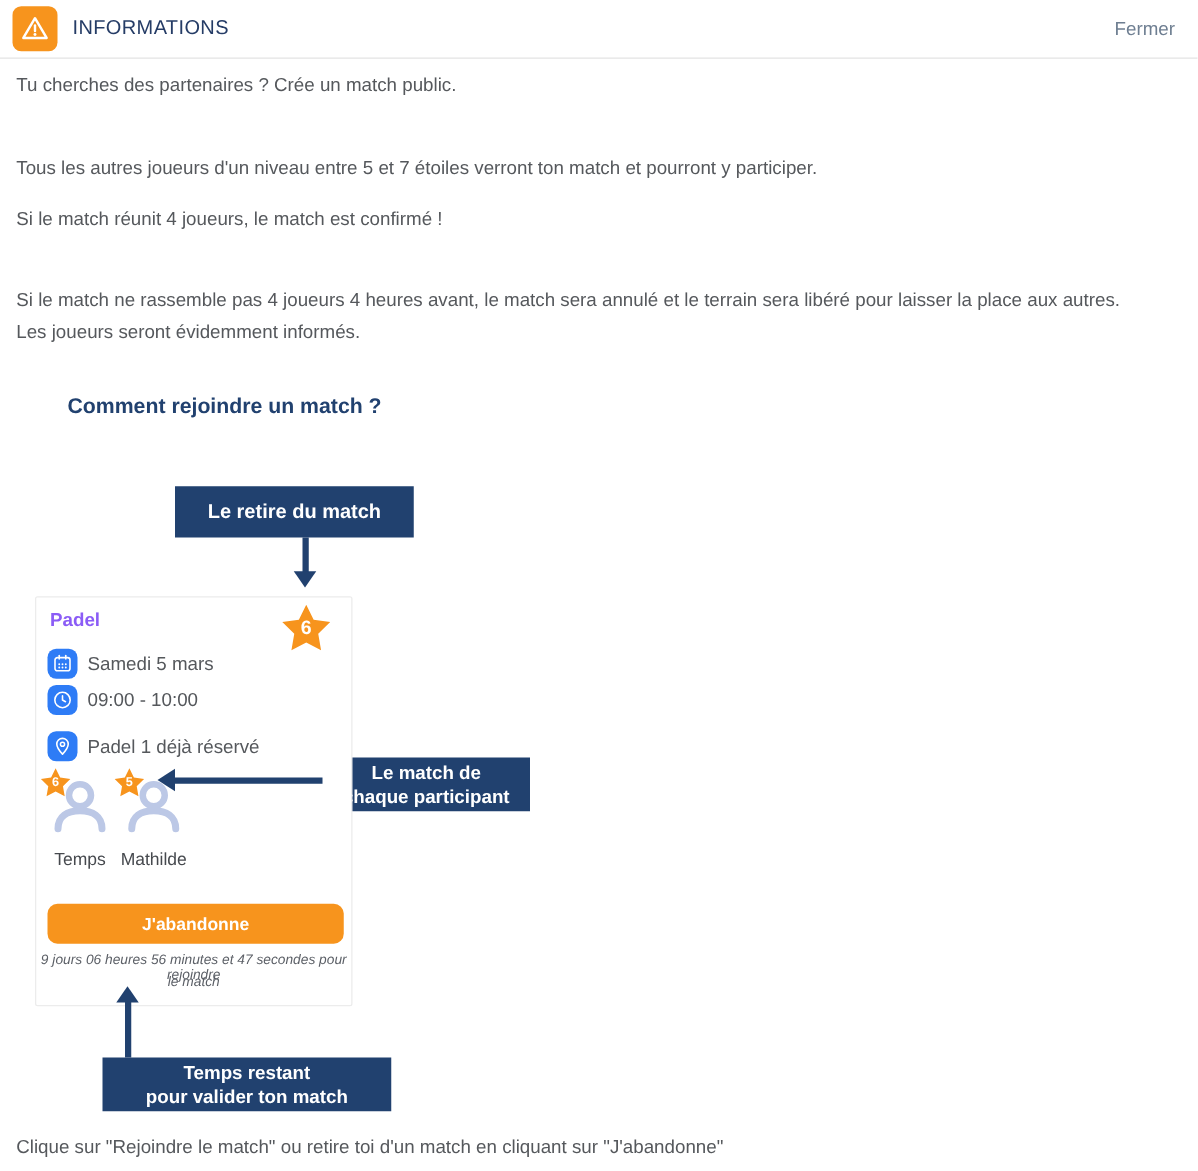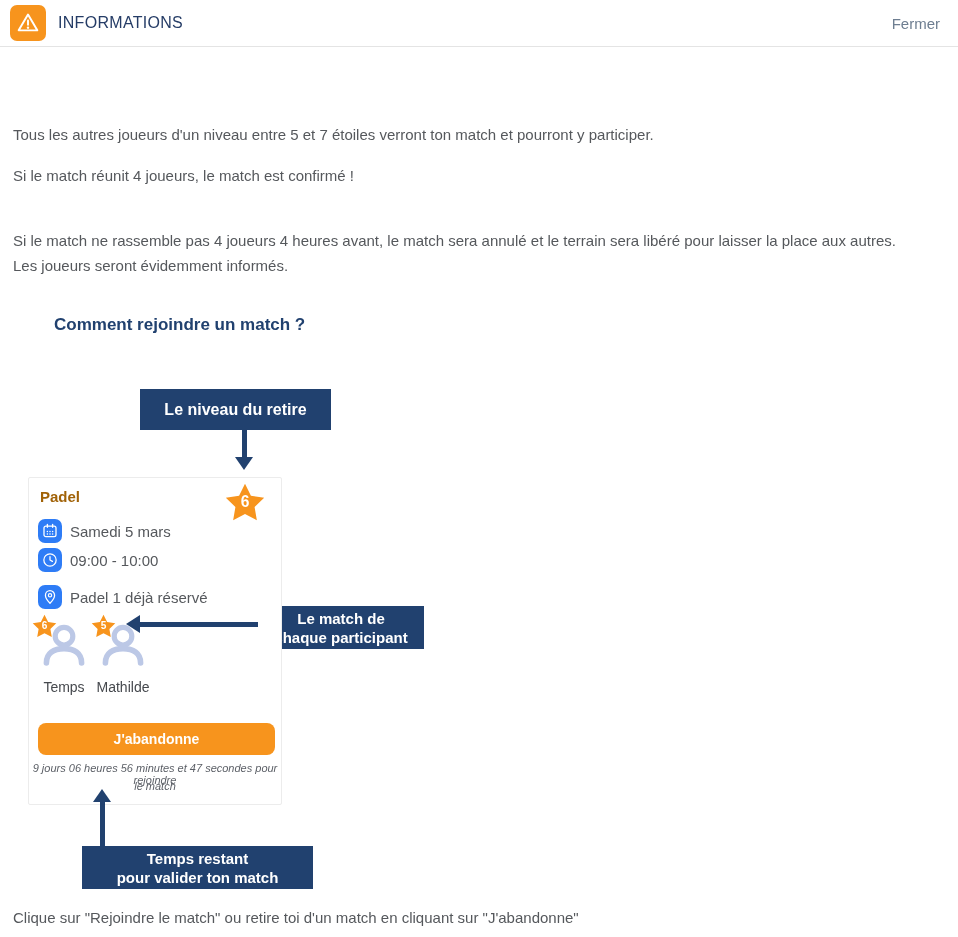--- a/index.html
+++ b/index.html
@@ -64,21 +64,21 @@
     border-left:9px solid transparent;border-right:9px solid transparent;
     border-bottom:13px solid var(--navy);}
   .head-left{position:absolute;width:0;height:0;
     border-top:9px solid transparent;border-bottom:9px solid transparent;
     border-right:14px solid var(--navy);}
   
   .match-card{
     position:absolute;left:28px;top:477px;width:254px;height:328px;
     background:#fff;border:1px solid #ececec;border-radius:2px;z-index:1;
   }
-  .card-sport{position:absolute;left:40px;top:488px;font-size:15px;font-weight:bold;color:#a16207;z-index:2;}
+  .card-sport{position:absolute;left:40px;top:488px;font-size:15px;font-weight:bold;color:#8b5cf6;z-index:2;}
   .big-star{position:absolute;left:223px;top:481px;width:44px;height:44px;z-index:2;}
   .info-row{position:absolute;left:38px;display:flex;align-items:center;z-index:2;}
   .info-row .sq{
     width:24px;height:24px;border-radius:7px;background:var(--icon-blue);
     display:flex;align-items:center;justify-content:center;flex:0 0 auto;
   }
   .info-row .txt{margin-left:8px;font-size:15px;color:var(--text-gray);}
   .row-date{top:519px;} .row-time{top:548px;} .row-court{top:585px;}
   .avatar{position:absolute;width:52px;height:48px;z-index:2;}
   .avatar-1{left:38px;top:621px;} .avatar-2{left:97px;top:621px;}
@@ -107,36 +107,37 @@
       <path d="M12 4.2 L20.6 18.8 H3.4 Z" fill="none" stroke="#fff" stroke-width="1.8" stroke-linejoin="round"></path>
       <line x1="12" y1="9.6" x2="12" y2="13.6" stroke="#fff" stroke-width="1.8" stroke-linecap="round"></line>
       <circle cx="12" cy="16.3" r="1.1" fill="#fff"></circle>
     </svg>
   </span>
   <span class="header-title">INFORMATIONS</span>
   <span class="close-link">Fermer</span>
 </div>
 
 <div class="para" style="top:56px">
+  <div>Tu cherches des partenaires ? Crée un match public.</div>
 </div>
 <div class="para" style="top:122px">
   <div>Tous les autres joueurs d'un niveau entre 5 et 7 étoiles verront ton match et pourront y participer.</div>
 </div>
 <div class="para" style="top:163px">
   <div>Si le match réunit 4 joueurs, le match est confirmé !</div>
 </div>
 <div class="para" style="top:228px">
   <div>Si le match ne rassemble pas 4 joueurs 4 heures avant, le match sera annulé et le terrain sera libéré pour laisser la place aux autres.</div>
   <div>Les joueurs seront évidemment informés.</div>
 </div>
 
 <div class="section-title">Comment rejoindre un match ?</div>
 
 <div class="callout callout-1">
-  <div>Le niveau du retire</div>
+  <div>Le retire du match</div>
 </div>
 <div class="shaft-v" style="left:242px;top:430px;height:28px;"></div>
 <div class="head-down" style="left:235px;top:457px;"></div>
 
 <div class="callout callout-2">
   <div>Le match de</div>
   <div>chaque participant</div>
 </div>
 <div class="shaft-h" style="left:140px;top:622px;width:118px;z-index:4;"></div>
 <div class="head-left" style="left:126px;top:615px;z-index:4;"></div>

